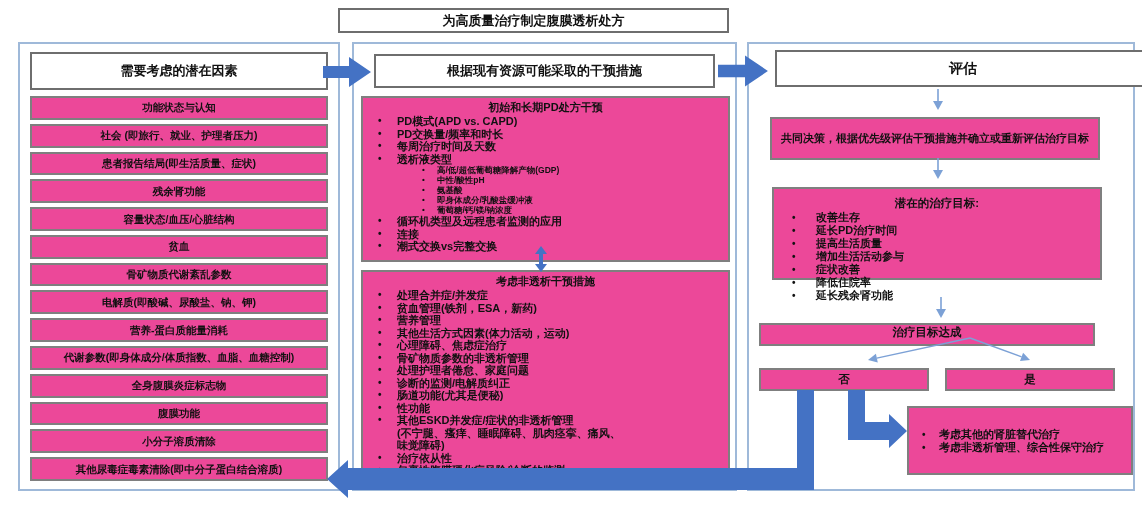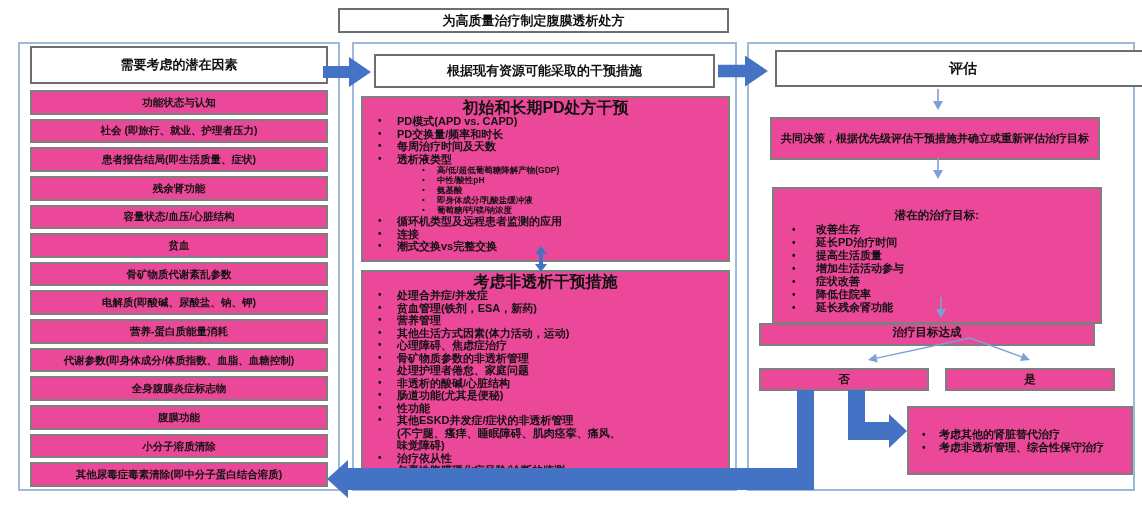--- a/index.html
+++ b/index.html
@@ -5,42 +5,42 @@
   html,body{margin:0;padding:0;background:#fff;}
   #canvas{position:relative;width:1142px;height:505px;background:#fff;overflow:hidden;
     font-family:"Liberation Sans","DejaVu Sans",sans-serif;color:#111;font-weight:700;}
   .abs{position:absolute;}
   .panel{position:absolute;border:2px solid #9fb9d9;background:#fff;box-sizing:border-box;}
   .gbox{border:2px solid #7f7f7f;background:#ec4899;box-sizing:border-box;}
   .hbox{border:2px solid #6e6e6e;background:#fff;box-sizing:border-box;
     display:flex;align-items:center;justify-content:center;text-align:center;}
   .title-box{left:330px;top:8px;width:391px;height:25px;font-size:13px;margin-left:8px;}
   
-  #left-panel{left:18px;top:42px;width:322px;height:449px;display:flex;flex-direction:column;padding:2px 10px;}
+  #left-panel{left:18px;top:42px;width:322px;height:449px;display:flex;flex-direction:column;padding:8px 10px;}
   #left-panel .hbox{height:38px;margin-bottom:6px;font-size:13px;flex:none;}
   .factor-list{display:flex;flex-direction:column;gap:4px;flex:1;min-height:0;}
   .factor-list .fbox{flex:1;display:flex;align-items:center;justify-content:center;text-align:center;
     font-size:10.5px;line-height:1.05;padding:0 2px;}
   
   #mid-panel{left:352px;top:42px;width:385px;height:449px;}
   #mid-header{left:20px;top:10px;width:341px;height:34px;font-size:13px;justify-content:center;}
   #mid-box1{left:7px;top:52px;width:369px;height:166px;padding:2px 4px;}
   #mid-box2{left:7px;top:226px;width:369px;height:202px;padding:2px 4px;}
-  .bx-title{text-align:center;font-size:16px;line-height:15px;}
+  .bx-title{text-align:center;font-size:11px;line-height:15px;}
   .bl{position:relative;padding-left:30px;font-size:11px;line-height:12.5px;}
   .bl::before{content:"•";position:absolute;left:11px;top:0;font-size:10px;}
   .sbl{position:relative;padding-left:70px;font-size:8.5px;line-height:10px;}
   .sbl::before{content:"•";position:absolute;left:55px;top:0;font-size:8px;}
   .cont{padding-left:30px;font-size:11px;line-height:12.5px;}
   
   #right-panel{left:747px;top:42px;width:388px;height:449px;}
   #eval-header{left:26px;top:6px;width:376px;height:37px;font-size:14px;}
   #decision-box{left:21px;top:73px;width:330px;height:43px;font-size:11px;line-height:15px;
     display:flex;align-items:center;justify-content:center;text-align:center;padding:0 8px;}
-  #goals-box{left:23px;top:143px;width:330px;height:137px;padding:19px 4px;}
+  #goals-box{left:23px;top:143px;width:330px;height:93px;padding:7px 4px;}
   #goals-box .bx-title{font-size:11.5px;line-height:15px;}
   .gbl{position:relative;padding-left:38px;font-size:11px;line-height:13px;}
   .gbl::before{content:"•";position:absolute;left:14px;top:0;font-size:10px;}
   #achieved-box{left:10px;top:279px;width:336px;height:23px;font-size:11.5px;
     display:flex;justify-content:center;}
   #no-box{left:10px;top:324px;width:170px;height:23px;font-size:11.5px;display:flex;align-items:center;justify-content:center;}
   #yes-box{left:196px;top:324px;width:170px;height:23px;font-size:11.5px;display:flex;align-items:center;justify-content:center;}
   #outcome-box{left:158px;top:362px;width:226px;height:69px;padding:8px 2px;display:flex;flex-direction:column;gap:12px;justify-content:center;}
   .obl{position:relative;padding-left:28px;font-size:11px;line-height:13px;}
   .obl::before{content:"•";position:absolute;left:11px;top:0;font-size:10px;}
@@ -111,21 +111,21 @@
       <div class="bx-title">考虑非透析干预措施</div>
       <div>
 
       <div class="bl">处理合并症/并发症</div>
           <div class="bl">贫血管理(铁剂，ESA，新药)</div>
           <div class="bl">营养管理</div>
           <div class="bl">其他生活方式因素(体力活动，运动)</div>
           <div class="bl">心理障碍、焦虑症治疗</div>
           <div class="bl">骨矿物质参数的非透析管理</div>
           <div class="bl">处理护理者倦怠、家庭问题</div>
-          <div class="bl">非透析的酸碱/心脏结构</div>
+          <div class="bl">诊断的监测/电解质纠正</div>
           <div class="bl">肠道功能(尤其是便秘)</div>
           <div class="bl">性功能</div>
           <div class="bl">其他ESKD并发症/症状的非透析管理</div>
         </div>
       <div class="cont">(不宁腿、瘙痒、睡眠障碍、肌肉痉挛、痛风、</div>
       <div class="cont">味觉障碍)</div>
       <div>
 
       <div class="bl">治疗依从性</div>
           <div class="bl">包裹性腹膜硬化症风险/诊断的监测</div>

